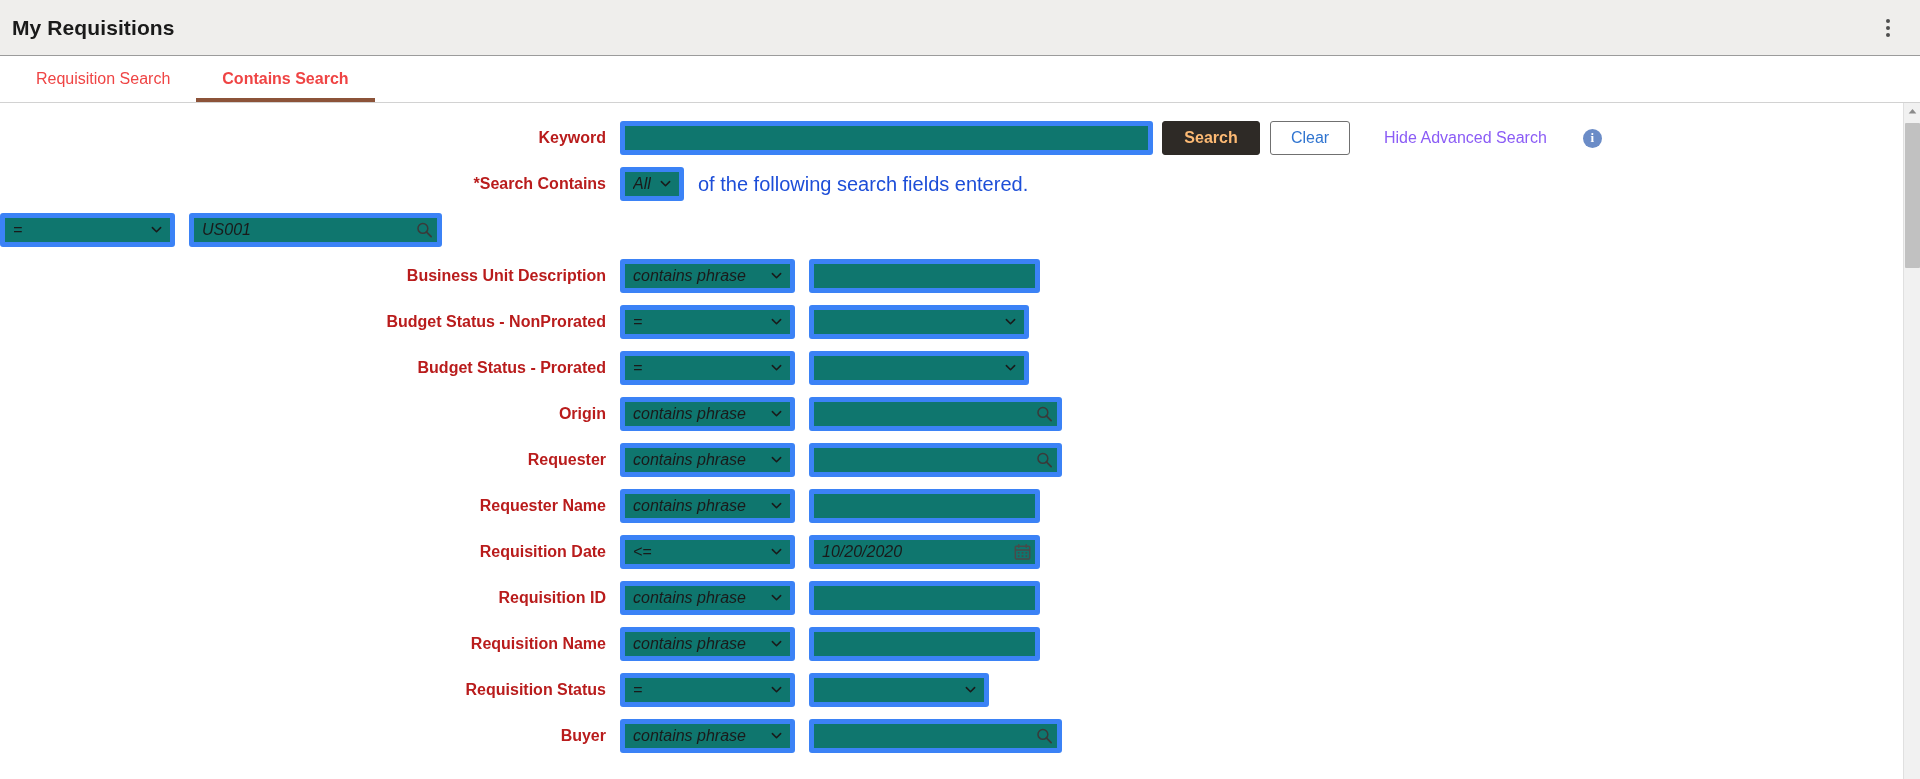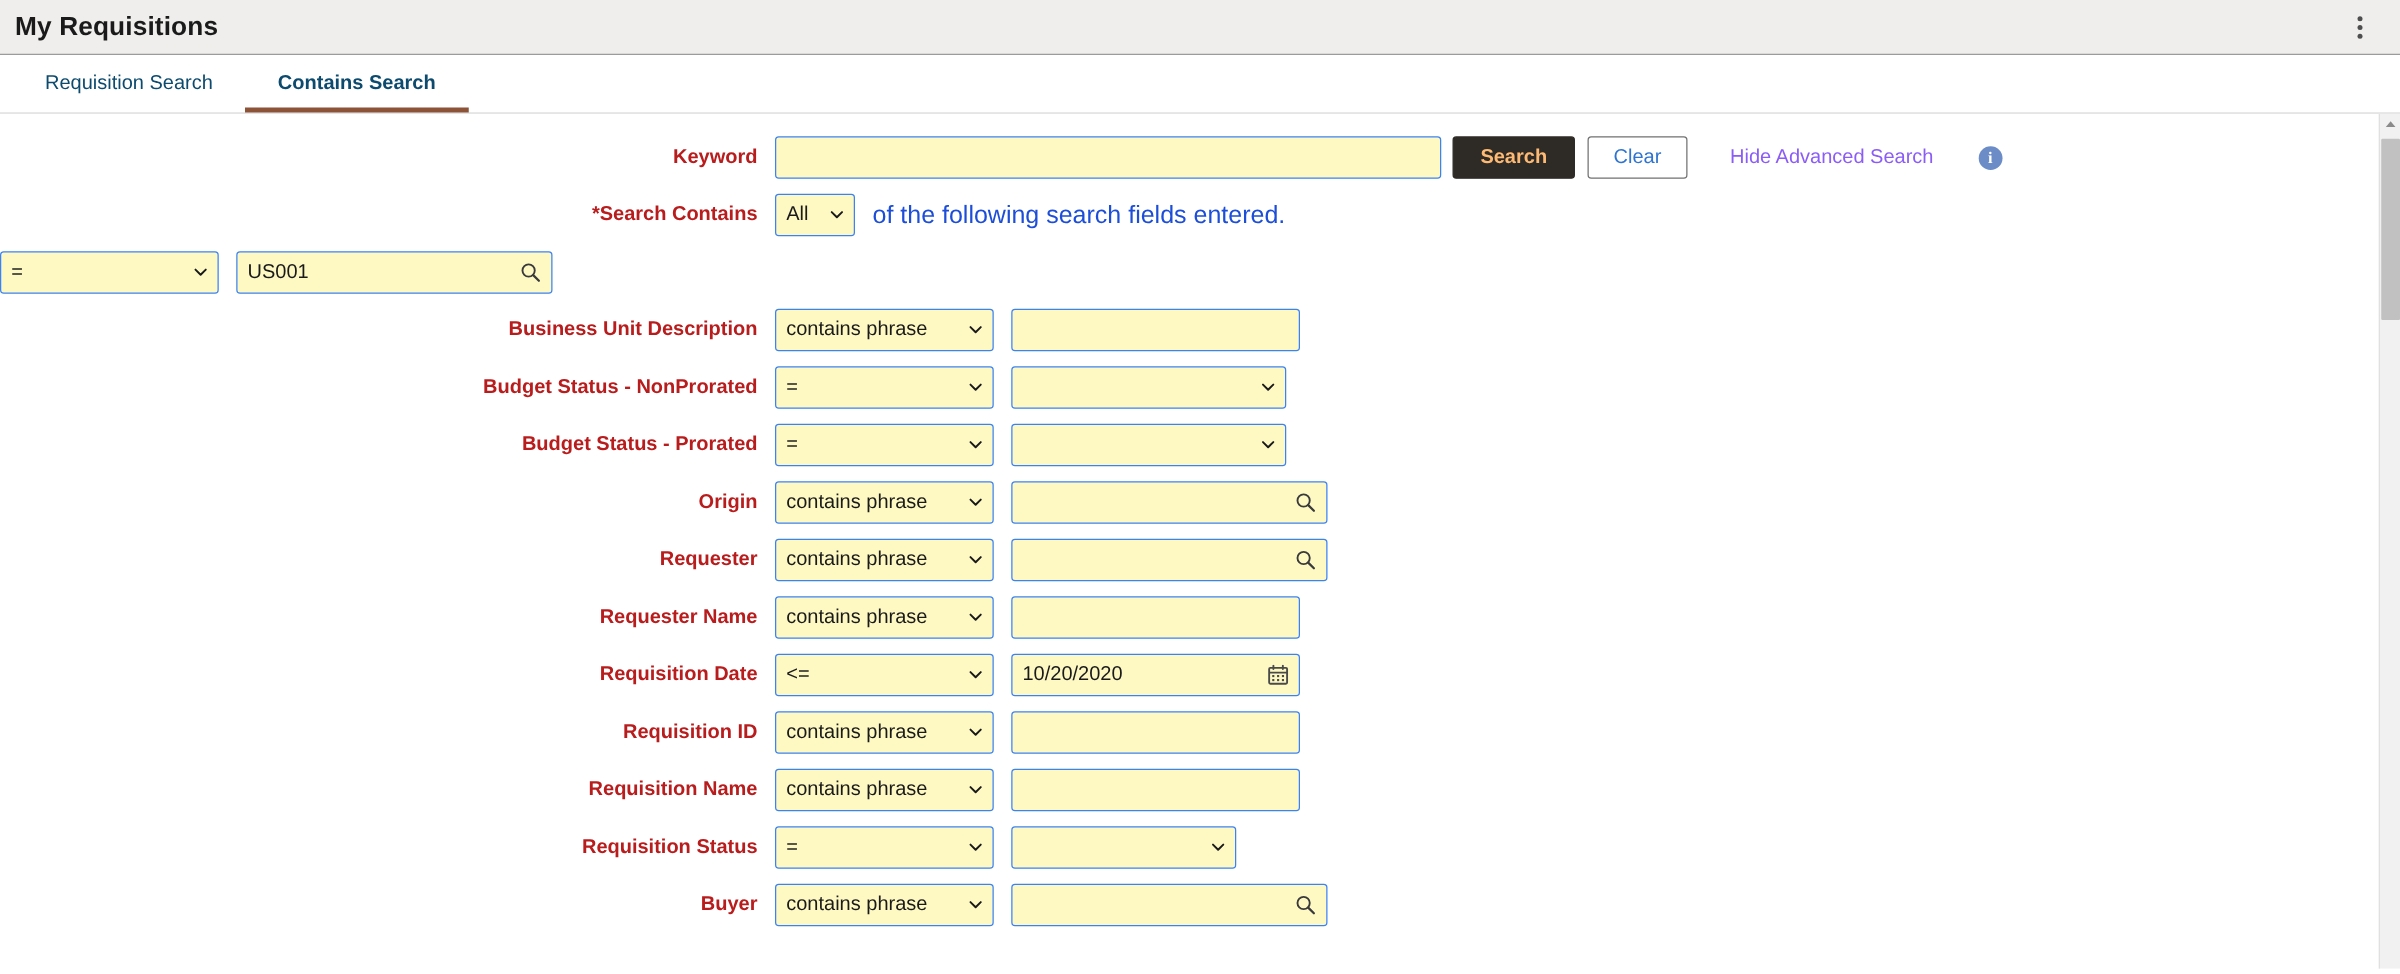--- a/index.html
+++ b/index.html
@@ -8,21 +8,21 @@
     width: 1920px; height: 779px;
     overflow: hidden;
     background: #ffffff;
     font-family: "Liberation Sans", sans-serif;
     color: #2b2b2b;
   }
 
   
   #app-header {
     position: relative;
-    height: 44px;
+    height: 56px;
     background: #efeeec;
     border-bottom: 1px solid #9b9b9b;
     display: flex;
     align-items: center;
   }
   #page-title {
     font-size: 21px;
     font-weight: bold;
     color: #1a1a1a;
     margin-left: 12px;
@@ -51,21 +51,21 @@
     border-bottom: 1px solid #d2d2d2;
     display: flex;
     align-items: stretch;
     padding-left: 10px;
   }
   .tab {
     display: flex;
     align-items: center;
     padding: 0 26px;
     font-size: 16px;
-    color: #0c4a6e;
+    color: #ef4444;
     cursor: pointer;
     position: relative;
     white-space: nowrap;
   }
   .tab.active { font-weight: bold; }
   .tab.active::after {
     content: "";
     position: absolute;
     left: 0; right: 0; bottom: 0;
     height: 4px;
@@ -98,28 +98,29 @@
     white-space: nowrap;
   }
   .row-controls {
     display: flex;
     align-items: center;
   }
 
   
   .txt, .sel, .cbox {
     height: 34px;
-    border: 1px solid #3b82f6;
+    border: 5px solid #3b82f6;
     border-radius: 3px;
-    background: #fef9c3;
+    background: #0f766e;
     font-family: "Liberation Sans", sans-serif;
     font-size: 16px;
     color: #1a1a1a;
     padding: 0 8px;
     outline: none;
+    font-style: italic;
   }
   .txt::placeholder { color: #8a8a8a; }
 
   
   .sel {
     position: relative;
     display: flex;
     align-items: center;
     cursor: pointer;
     padding-right: 26px;

